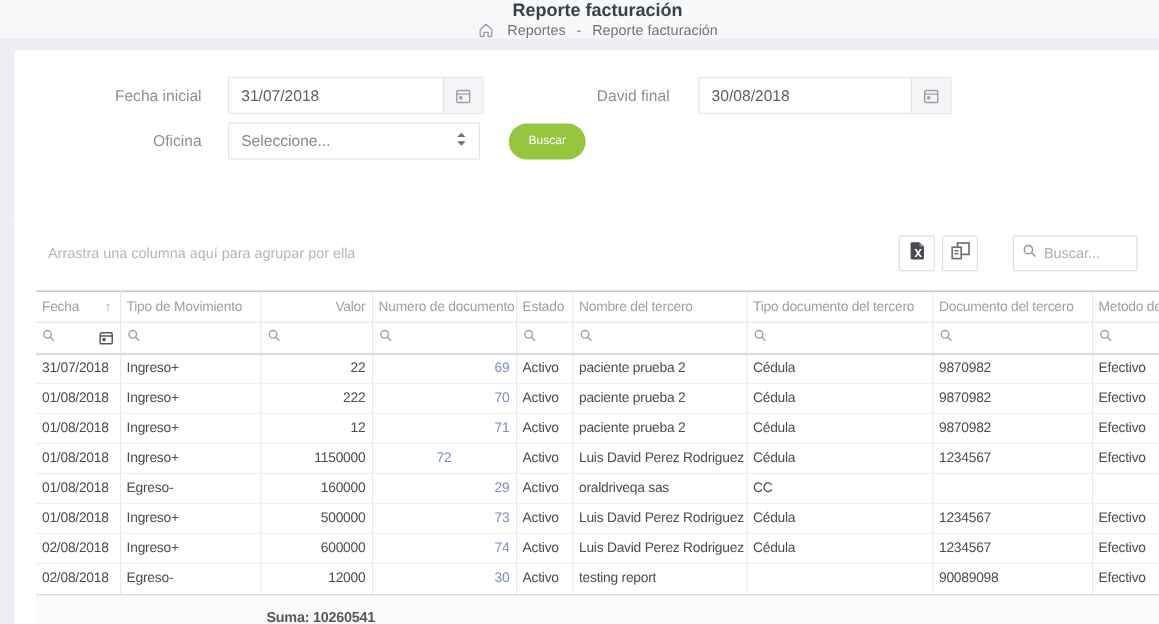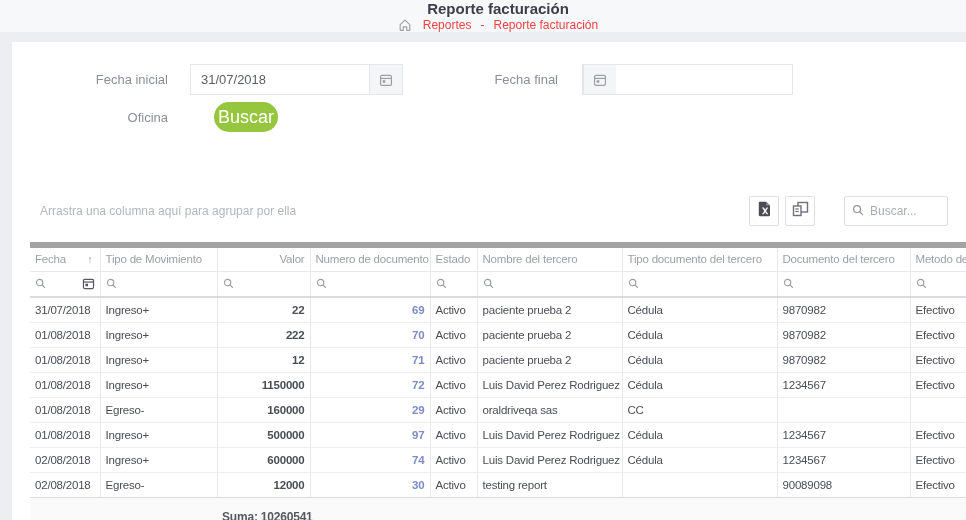--- a/index.html
+++ b/index.html
@@ -16,21 +16,21 @@
   .topbar {
     height: 32px;
     background: #f7f8fa;
     display: flex;
     align-items: center;
     padding-left: 30px;
     flex-direction: column;
   }
   .topbar-title { font-size: 15px; font-weight: bold; color: #3b3f49; }
   .topbar-divider { width: 1px; height: 32px; background: #e2e4e9; margin: 0 18px; }
-  .breadcrumb { display: flex; align-items: center; gap: 9px; font-size: 12px; color: #ef4444; }
+  .breadcrumb { display: flex; align-items: center; gap: 9px; font-size: 12px; color: #737373; }
   .breadcrumb .icon-home { display: inline-flex; margin-right: 2px; }
 
   
   .card { position: absolute; left: 12px; right: 0; background: #ffffff; }
   .card-filters { top: 42px; height: 146px; padding-top: 22px; }
   .card-grid { top: 180px; bottom: -20px; }
 
   
   .form-row { display: flex; align-items: center; margin-bottom: 7px; }
   .form-label {
@@ -53,21 +53,21 @@
     display: flex; align-items: center; justify-content: center; cursor: pointer;
   }
   .select-box {
     flex: none; width: 210px; height: 31px; border: 1px solid #e4e6ea;
     background: #fff; display: flex; align-items: center; padding: 0 10px;
     font-size: 13px; color: #84888f; cursor: pointer;
   }
   .select-box .select-text { flex: 1; }
   .btn-buscar {
     margin-left: 24px; width: 64px; height: 30px; border: none;
-    border-radius: 15px; color: #fff; font-size: 18px;
+    border-radius: 15px; color: #fff; font-size: 10px;
     font-family: "Liberation Sans", sans-serif; cursor: pointer;
   }
 
   
   .grid-toolbar {
     height: 62px; display: flex; align-items: center;
     padding-left: 28px; padding-right: 18px; justify-content: flex-end;
   }
   .group-hint { flex: 1; font-size: 12px; color: #b2b6bc; }
   .tool-btn {
@@ -88,38 +88,38 @@
 
   
   .grid-wrap { margin-left: 18px; overflow: hidden; }
   table.dgrid { width: 1000px; table-layout: fixed; border-collapse: collapse; }
   .dgrid th, .dgrid td {
     padding: 0 5px; white-space: nowrap; overflow: hidden;
     border-right: 1px solid #e7e9ec; font-weight: normal;
   }
   .dgrid thead th.hdr {
     height: 26px; font-size: 11.5px; color: #9b9fa6; text-align: left;
-    border-top: 6px solid #a3a3a3; border-bottom: 1px solid #e7e9ec;
+    border-top: 1px solid #a3a3a3; border-bottom: 1px solid #e7e9ec;
     cursor: pointer; letter-spacing: -0.2px;
   }
   .dgrid thead th.hdr.align-right { text-align: right; }
   .hdr-inner { display: flex; align-items: center; }
   .hdr-inner.align-right { justify-content: flex-end; align-items: flex-end; }
   .sort-arrow { margin-left: auto; color: #9b9fa6; font-size: 11px; padding-right: 2px; }
   .dgrid thead td.fltr {
     height: 26px; border-bottom: 2px solid #d9dbde; cursor: text;
   }
   .fltr-inner { display: flex; align-items: center; }
   .fltr-inner .cal { margin-left: auto; cursor: pointer; display: inline-flex; }
   .dgrid tbody td {
     height: 25px; font-size: 11.5px; color: #4a4d53;
     border-bottom: 1px solid #edeef0; letter-spacing: -0.2px;
   }
   .dgrid tbody tr:last-child td { border-bottom: none; }
-  .dgrid td.align-right { text-align: right; font-weight: bold; }
+  .dgrid td.align-right { text-align: right; }
   .dgrid td.cell-link { cursor: pointer; }
 
   .grid-footer {
     margin-left: 18px; height: 60px; background: #fafafb;
     border-top: 1px solid #d9dbde; padding: 9px 0 0 192px;
   }
   .summary-text { font-size: 12px; font-weight: bold; color: #55585e; letter-spacing: -0.2px; }
 </style>
 </head>
 <body>
@@ -145,33 +145,43 @@
     <div class="input-group">
       <input type="text" value="31/07/2018" style="">
       <span class="input-calendar-btn">
         <svg width="14" height="14" viewBox="0 0 16 16">
             <rect x="1.8" y="2.8" width="12.4" height="11.4" rx="1.5" fill="none" stroke="#9aa0a8" stroke-width="1.4"></rect>
             <line x1="1.8" y1="6.2" x2="14.2" y2="6.2" stroke="#9aa0a8" stroke-width="1.4"></line>
             <rect x="4.2" y="8.2" width="3" height="3" fill="#9aa0a8"></rect>
           </svg>
       </span>
     </div>
-    <div class="form-label second">Fecha final</div>
+    <div class="form-label second">David final</div>
     <div class="input-group final">
+      <input type="text" value="30/08/2018" style="">
       <span class="input-calendar-btn">
         <svg width="14" height="14" viewBox="0 0 16 16">
             <rect x="1.8" y="2.8" width="12.4" height="11.4" rx="1.5" fill="none" stroke="#9aa0a8" stroke-width="1.4"></rect>
             <line x1="1.8" y1="6.2" x2="14.2" y2="6.2" stroke="#9aa0a8" stroke-width="1.4"></line>
             <rect x="4.2" y="8.2" width="3" height="3" fill="#9aa0a8"></rect>
           </svg>
       </span>
     </div>
   </div>
   <div class="form-row">
     <div class="form-label">Oficina</div>
+    <div class="select-box">
+      <span class="select-text">Seleccione...</span>
+      <span>
+        <svg width="9" height="14" viewBox="0 0 9 14">
+            <path d="M1 5.2 4.5 1.6 8 5.2z" fill="#6d7178"></path>
+            <path d="M1 8.8 4.5 12.4 8 8.8z" fill="#6d7178"></path>
+          </svg>
+      </span>
+    </div>
     <button class="btn-buscar" style="background: rgb(150, 197, 62);">Buscar</button>
   </div>
 </div>
 
 <div class="card card-grid">
 
   <div class="grid-toolbar">
     <div class="group-hint">Arrastra una columna aquí para agrupar por ella</div>
     <div class="tool-btn">
       <span>
@@ -378,21 +388,21 @@
             <td>Activo</td>
             <td>paciente prueba 2</td>
             <td>Cédula</td>
             <td>9870982</td>
             <td>Efectivo</td>
           </tr>
           <tr>
             <td>01/08/2018</td>
             <td>Ingreso+</td>
             <td class="align-right">1150000</td>
-            <td class="align-right cell-link" style="color: rgb(125, 139, 201);">72</td>
+            <td class="align-right cell-link" style="color: rgb(125, 139, 201); text-align: center;">72</td>
             <td>Activo</td>
             <td>Luis David Perez Rodriguez</td>
             <td>Cédula</td>
             <td>1234567</td>
             <td>Efectivo</td>
           </tr>
           <tr>
             <td>01/08/2018</td>
             <td>Egreso-</td>
             <td class="align-right">160000</td>
@@ -400,21 +410,21 @@
             <td>Activo</td>
             <td>oraldriveqa sas</td>
             <td>CC</td>
             <td></td>
             <td></td>
           </tr>
           <tr>
             <td>01/08/2018</td>
             <td>Ingreso+</td>
             <td class="align-right">500000</td>
-            <td class="align-right cell-link" style="color: rgb(125, 139, 201);">97</td>
+            <td class="align-right cell-link" style="color: rgb(125, 139, 201);">73</td>
             <td>Activo</td>
             <td>Luis David Perez Rodriguez</td>
             <td>Cédula</td>
             <td>1234567</td>
             <td>Efectivo</td>
           </tr>
           <tr>
             <td>02/08/2018</td>
             <td>Ingreso+</td>
             <td class="align-right">600000</td>

